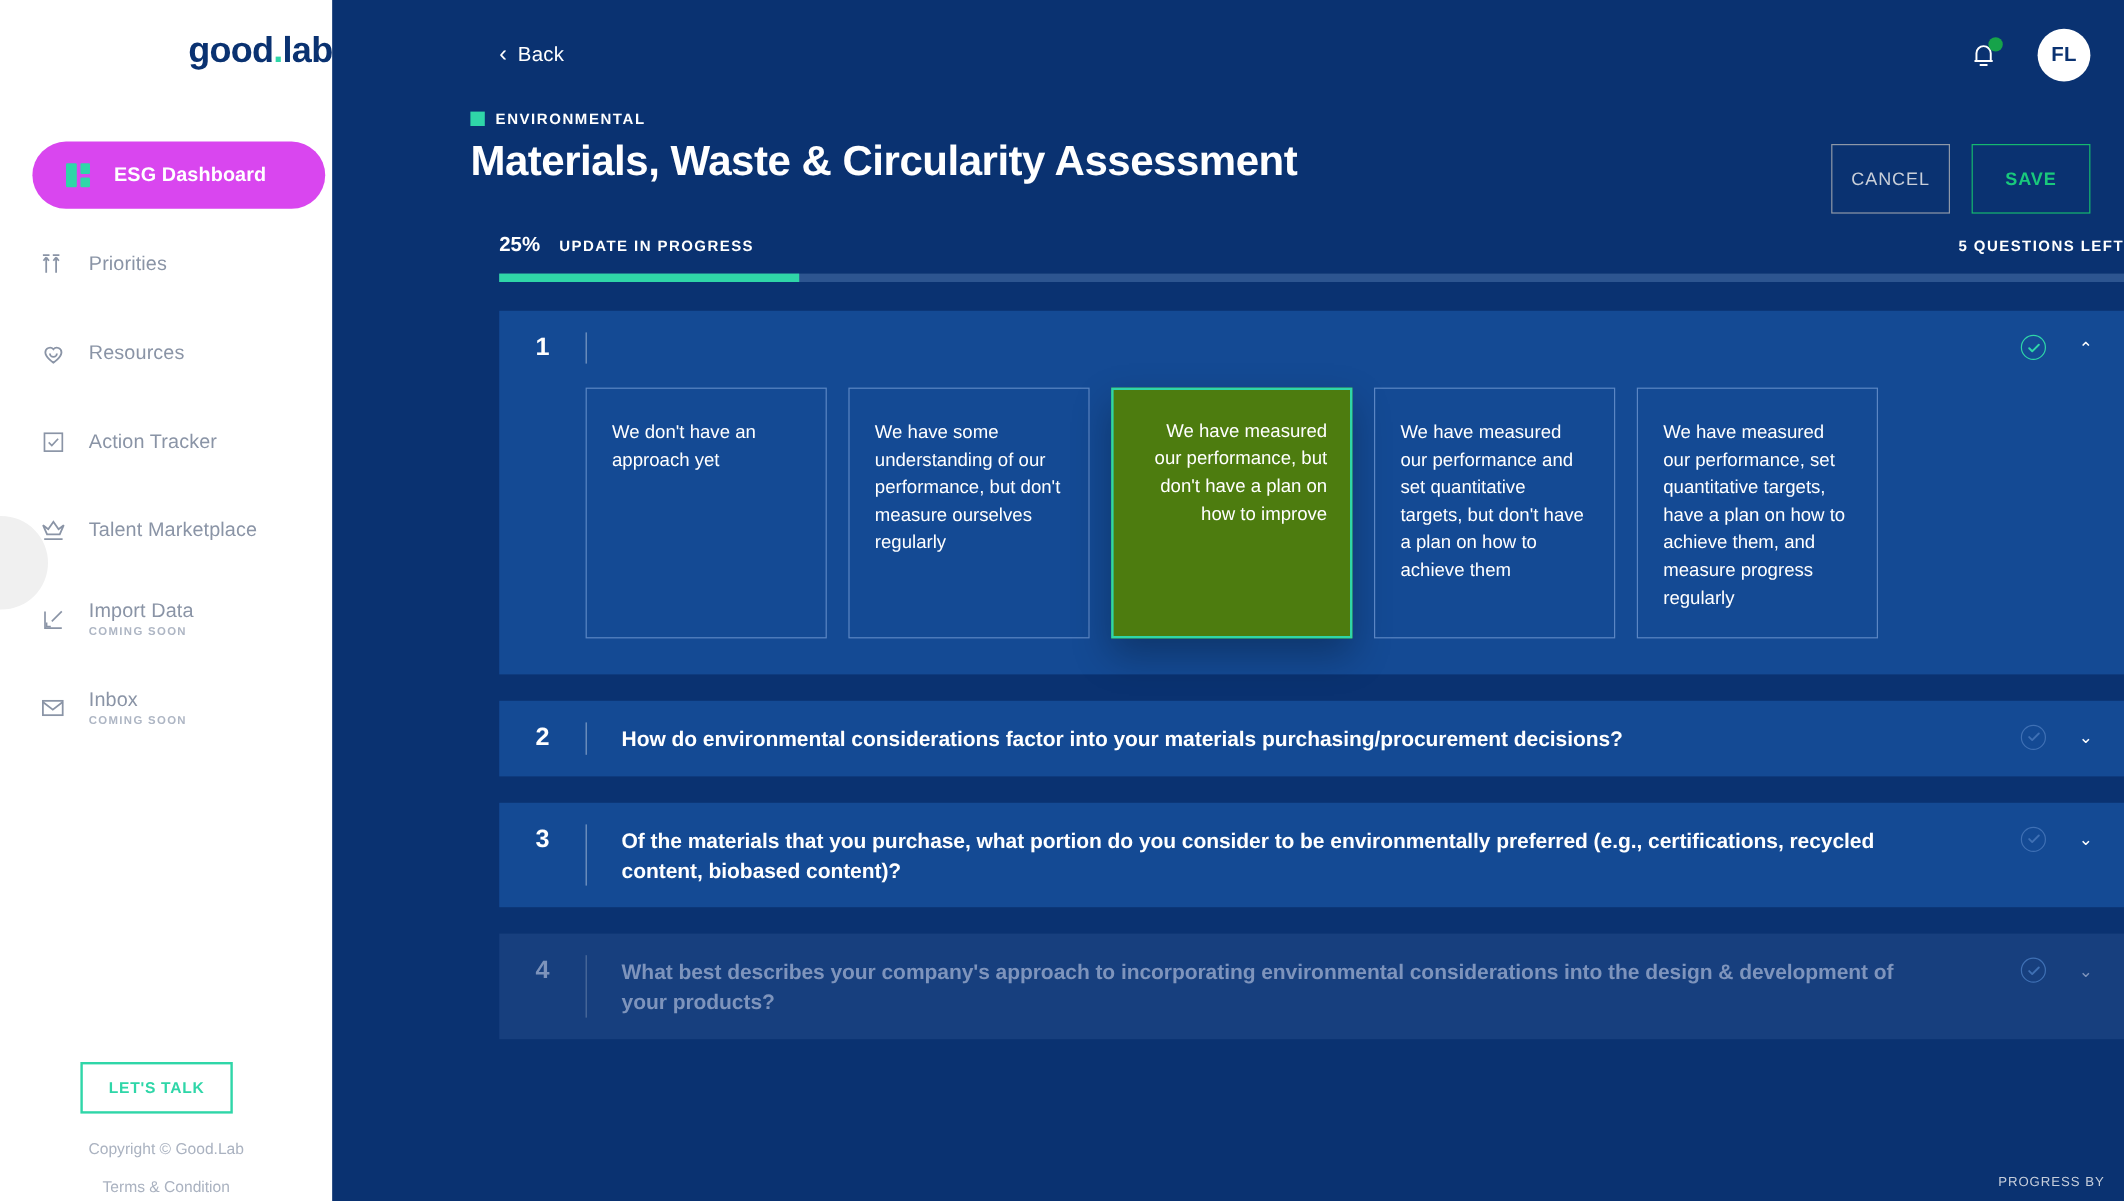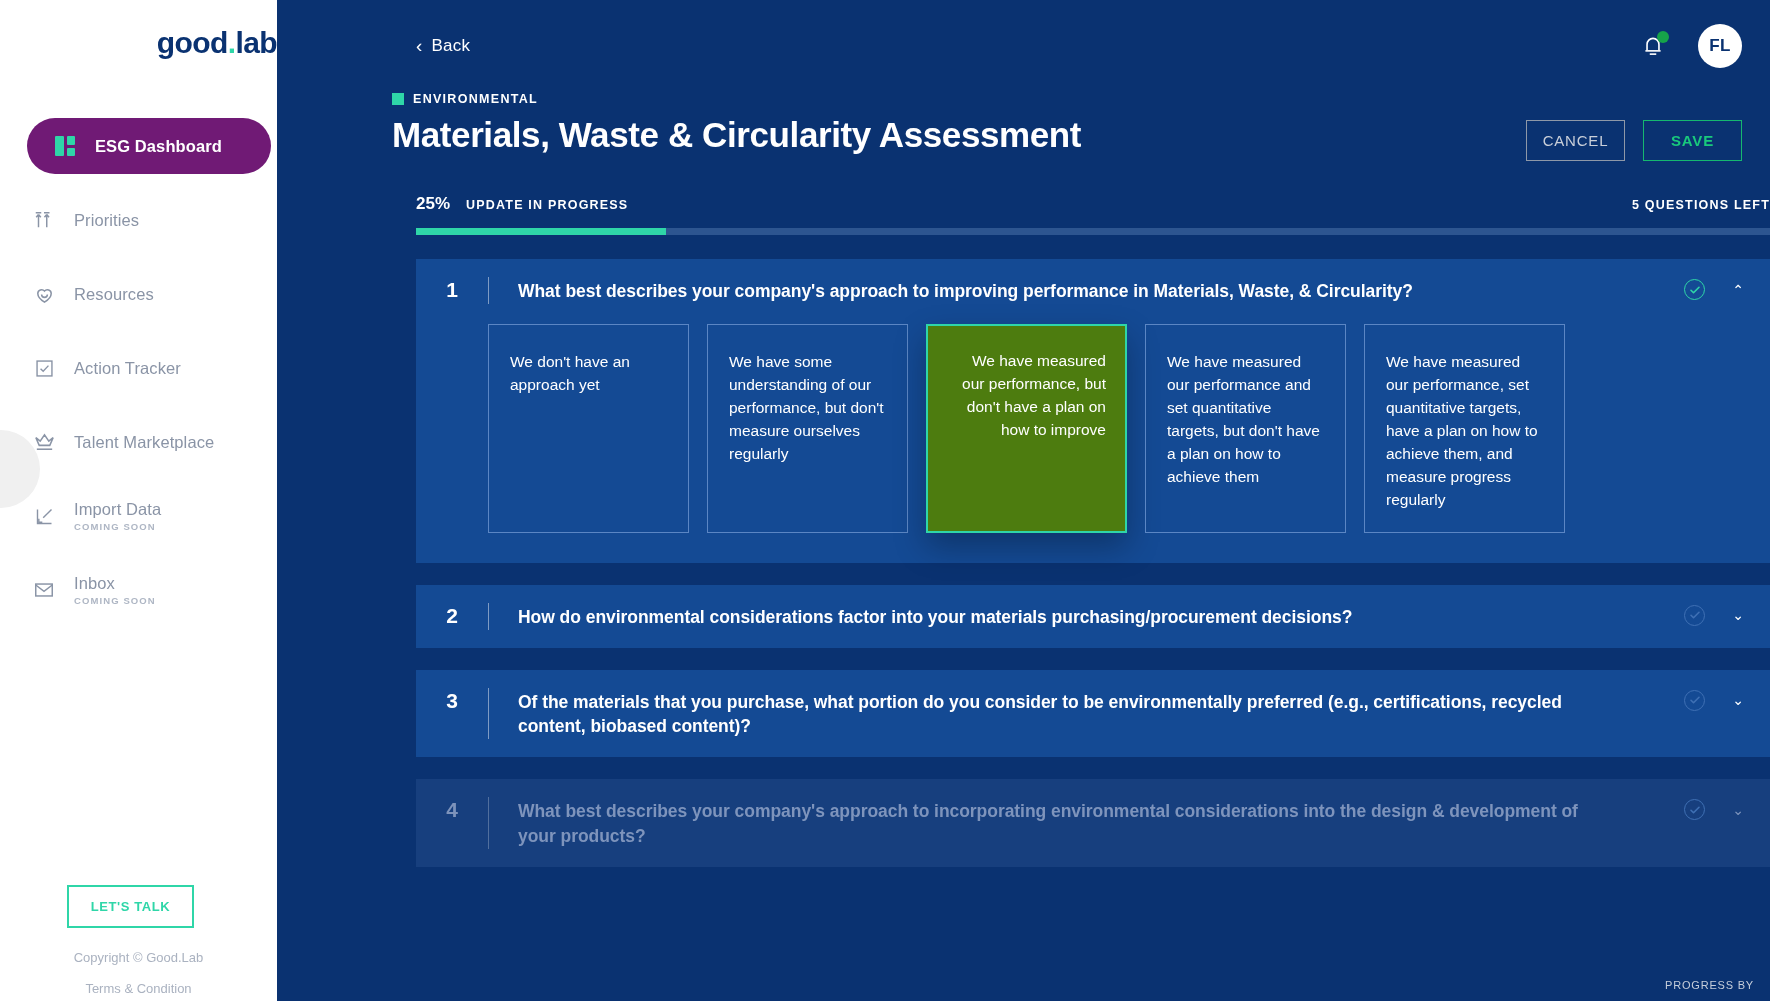--- a/index.html
+++ b/index.html
@@ -55,21 +55,21 @@
     align-items: center;
     height: 56px;
     padding-left: 32px;
     gap: 18px;
     cursor: pointer;
     position: relative;
   }
   .nav-item + .nav-item { margin-top: 18px; }
 
   .nav-item.active {
-    background: #701a75;
+    background: #d946ef;
     border-radius: 0 28px 28px 0;
     margin-right: 6px;
     margin-left: 27px;
     padding-left: 26px;
     border-top-left-radius: 28px;
     border-bottom-left-radius: 28px;
   }
 
   .nav-icon {
     width: 24px;
@@ -245,21 +245,21 @@
 
   .header-actions {
     position: absolute;
     right: 28px;
     top: 28px;
     display: flex;
     gap: 18px;
   }
   .btn {
     min-width: 99px;
-    height: 41px;
+    height: 58px;
     display: flex;
     align-items: center;
     justify-content: center;
     font-size: 15px;
     font-weight: 500;
     letter-spacing: 0.8px;
     cursor: pointer;
     background: transparent;
   }
   .btn-cancel { border: 1px solid #8e98a8; color: #c9cfd9; }
@@ -573,21 +573,20 @@
 
     <div class="progress-track">
       <div class="progress-fill" id="progressFill" style="width: 18.5%;"></div>
     </div>
 
     <div class="questions" id="questionList">
         <div class="qcard expanded">
           <div class="qhead">
             <div class="qnum">1</div>
             <div class="qdivider"></div>
-            <div class="qtext">What best describes your company's approach to improving performance in Materials, Waste, &amp; Circularity?</div>
             <div class="qactions">
               <span class="check-circle" style="color: rgb(47, 214, 168);">
                 <svg width="12" height="12" viewBox="0 0 24 24" fill="none" stroke="currentColor" stroke-width="3.2" stroke-linecap="round" stroke-linejoin="round">
                   <path d="M4 12.5l5 5L20 6.5"></path>
                 </svg>
               </span>
               <span class="chev">⌃</span>
             </div>
           </div>
           <div class="options">

